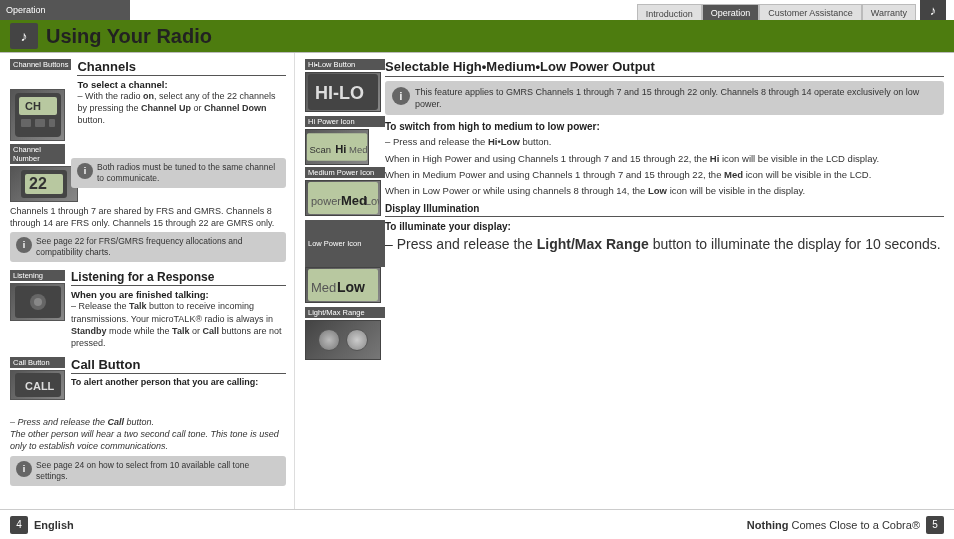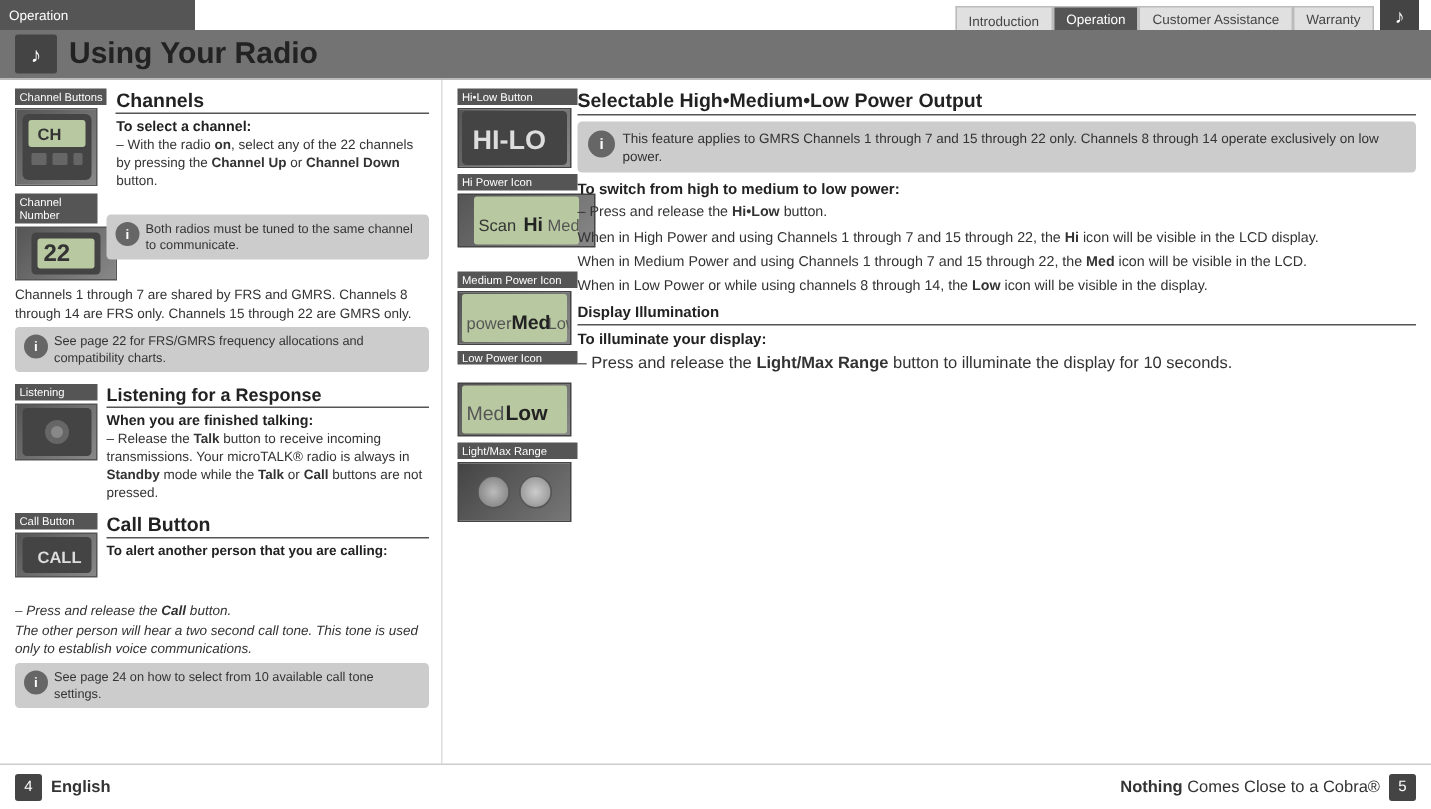--- a/index.html
+++ b/index.html
@@ -32,21 +32,21 @@
     }
 
     .channel-img {
       width: 55px;
       height: 35px;
     }
   </style>
 </head>
 <body>
 
-<div style="position:relative; background:#737373; border-bottom:1px solid #bbb;">
+<div style="position:relative; background:#4d7c0f; border-bottom:1px solid #bbb;">
 
   <div style="display:flex; height:20px; background:#fff;">
     <div style="background:#555; color:#fff; font-size:9px; padding:2px 6px; display:flex; align-items:center; width:130px;">
       <span>Operation</span>
     </div>
     <div style="flex:1;"></div>
 
     <div style="display:flex; align-items:flex-end; padding-right:8px;">
       <div style="font-size:9px; color:#444; padding:1px 8px; border:1px solid #bbb; border-bottom:none; background:#e0e0e0; cursor:pointer; height:16px; display:flex; align-items:flex-end;">
         <span>Introduction</span>
@@ -75,21 +75,21 @@
   </div>
 </div>
 
 <div class="main" style="display:flex; height:461px;">
 
   <div style="width:295px; padding:6px 8px 6px 10px; border-right:1px solid #ddd; overflow:hidden;">
 
     <div style="margin-bottom:8px;">
       <div style="display:flex; gap:6px; align-items:flex-start;">
         <div style="flex-shrink:0;">
-          <div style="font-size:7.5px; color:#fff; background:#555; padding:1px 3px; margin-bottom:2px;">Channel Buttons</div>
+          <div style="font-size:7.5px; color:#fff; background:#555; padding:1px 3px; margin-bottom:19px;">Channel Buttons</div>
 
           <div class="radio-img channel-img" style="width:55px; height:52px; background:linear-gradient(135deg,#555,#888);">
             <svg width="50" height="48" viewBox="0 0 50 48">
               <rect x="2" y="2" width="46" height="44" rx="4" fill="#444"></rect>
               <rect x="6" y="6" width="38" height="18" rx="2" fill="#b8c8a0"></rect>
               <text x="12" y="19" font-size="11" fill="#333" font-weight="bold">CH</text>
               <rect x="8" y="28" width="10" height="8" rx="1" fill="#666"></rect>
               <rect x="22" y="28" width="10" height="8" rx="1" fill="#666"></rect>
               <rect x="36" y="28" width="6" height="8" rx="1" fill="#666"></rect>
             </svg>
@@ -185,40 +185,40 @@
 
         <div style="font-size:7.5px; color:#fff; background:#555; padding:1px 3px; margin-bottom:2px;">Hi•Low Button</div>
         <div style="width:76px; height:40px; background:linear-gradient(135deg,#555,#888); border:1px solid #444; display:flex; align-items:center; justify-content:center; margin-bottom:4px;">
           <svg width="72" height="38" viewBox="0 0 72 38">
             <rect x="1" y="1" width="70" height="36" rx="3" fill="#444"></rect>
             <text x="8" y="26" font-size="18" fill="#ddd" font-weight="bold">HI-LO</text>
           </svg>
         </div>
 
         <div style="font-size:7.5px; color:#fff; background:#555; padding:1px 3px; margin-bottom:2px;">Hi Power Icon</div>
-        <div style="width:92px; height:36px; background:linear-gradient(135deg,#555,#888); border:1px solid #444; display:flex; align-items:center; justify-content:center; margin-bottom:16px;">
+        <div style="width:64px; height:36px; background:linear-gradient(135deg,#555,#888); border:1px solid #444; display:flex; align-items:center; justify-content:center; margin-bottom:2px;">
           <svg width="72" height="34" viewBox="0 0 72 34">
             <rect x="1" y="1" width="70" height="32" rx="2" fill="#b8c8a0"></rect>
             <text x="4" y="24" font-size="11" fill="#333">Scan</text>
             <text x="34" y="24" font-size="13" fill="#222" font-weight="bold">Hi</text>
             <text x="50" y="24" font-size="11" fill="#555">Med L</text>
           </svg>
         </div>
 
         <div style="font-size:7.5px; color:#fff; background:#555; padding:1px 3px; margin-bottom:2px;">Medium Power Icon</div>
         <div style="width:76px; height:36px; background:linear-gradient(135deg,#555,#888); border:1px solid #444; display:flex; align-items:center; justify-content:center; margin-bottom:4px;">
           <svg width="72" height="34" viewBox="0 0 72 34">
             <rect x="1" y="1" width="70" height="32" rx="2" fill="#b8c8a0"></rect>
             <text x="4" y="24" font-size="11" fill="#555">power</text>
             <text x="34" y="24" font-size="13" fill="#222" font-weight="bold">Med</text>
             <text x="58" y="24" font-size="11" fill="#555">Low</text>
           </svg>
         </div>
 
-        <div style="font-size:7.5px; color:#fff; background:#555; padding:0 3px; margin-bottom:12px;">Low Power Icon</div>
+        <div style="font-size:7.5px; color:#fff; background:#555; padding:19px 3px; margin-bottom:0;">Low Power Icon</div>
         <div style="width:76px; height:36px; background:linear-gradient(135deg,#555,#888); border:1px solid #444; display:flex; align-items:center; justify-content:center; margin-bottom:4px;">
           <svg width="72" height="34" viewBox="0 0 72 34">
             <rect x="1" y="1" width="70" height="32" rx="2" fill="#b8c8a0"></rect>
             <text x="4" y="24" font-size="13" fill="#555">Med</text>
             <text x="30" y="24" font-size="14" fill="#222" font-weight="bold">Low</text>
           </svg>
         </div>
 
         <div style="font-size:7.5px; color:#fff; background:#555; padding:1px 3px; margin-bottom:2px;">Light/Max Range</div>
         <div style="width:76px; height:40px; background:linear-gradient(135deg,#444,#777); border:1px solid #444; display:flex; align-items:center; justify-content:center; gap:6px; margin-bottom:2px;">
@@ -248,21 +248,21 @@
         </div>
         <div style="font-size:9.5px; color:#333; line-height:1.4; margin-bottom:3px;">
           When in Medium Power and using Channels 1 through 7 and 15 through 22, the <strong>Med</strong> icon will be visible in the LCD.
         </div>
         <div style="font-size:9.5px; color:#333; line-height:1.4; margin-bottom:6px;">
           When in Low Power or while using channels 8 through 14, the <strong>Low</strong> icon will be visible in the display.
         </div>
 
         <div style="font-size:10px; font-weight:bold; color:#222; border-bottom:1px solid #555; padding-bottom:2px; margin-bottom:4px;">Display Illumination</div>
         <div style="font-size:10px; font-weight:bold; color:#222; margin-bottom:3px;">To illuminate your display:</div>
-        <div style="font-size:11px; color:#333; line-height:1.4;">
+        <div style="font-size:14px; color:#333; line-height:1.4;">
           – Press and release the <strong>Light/Max Range</strong> button to illuminate the display for 10 seconds.
         </div>
 
       </div>
     </div>
 
   </div>
 
 </div>
 

